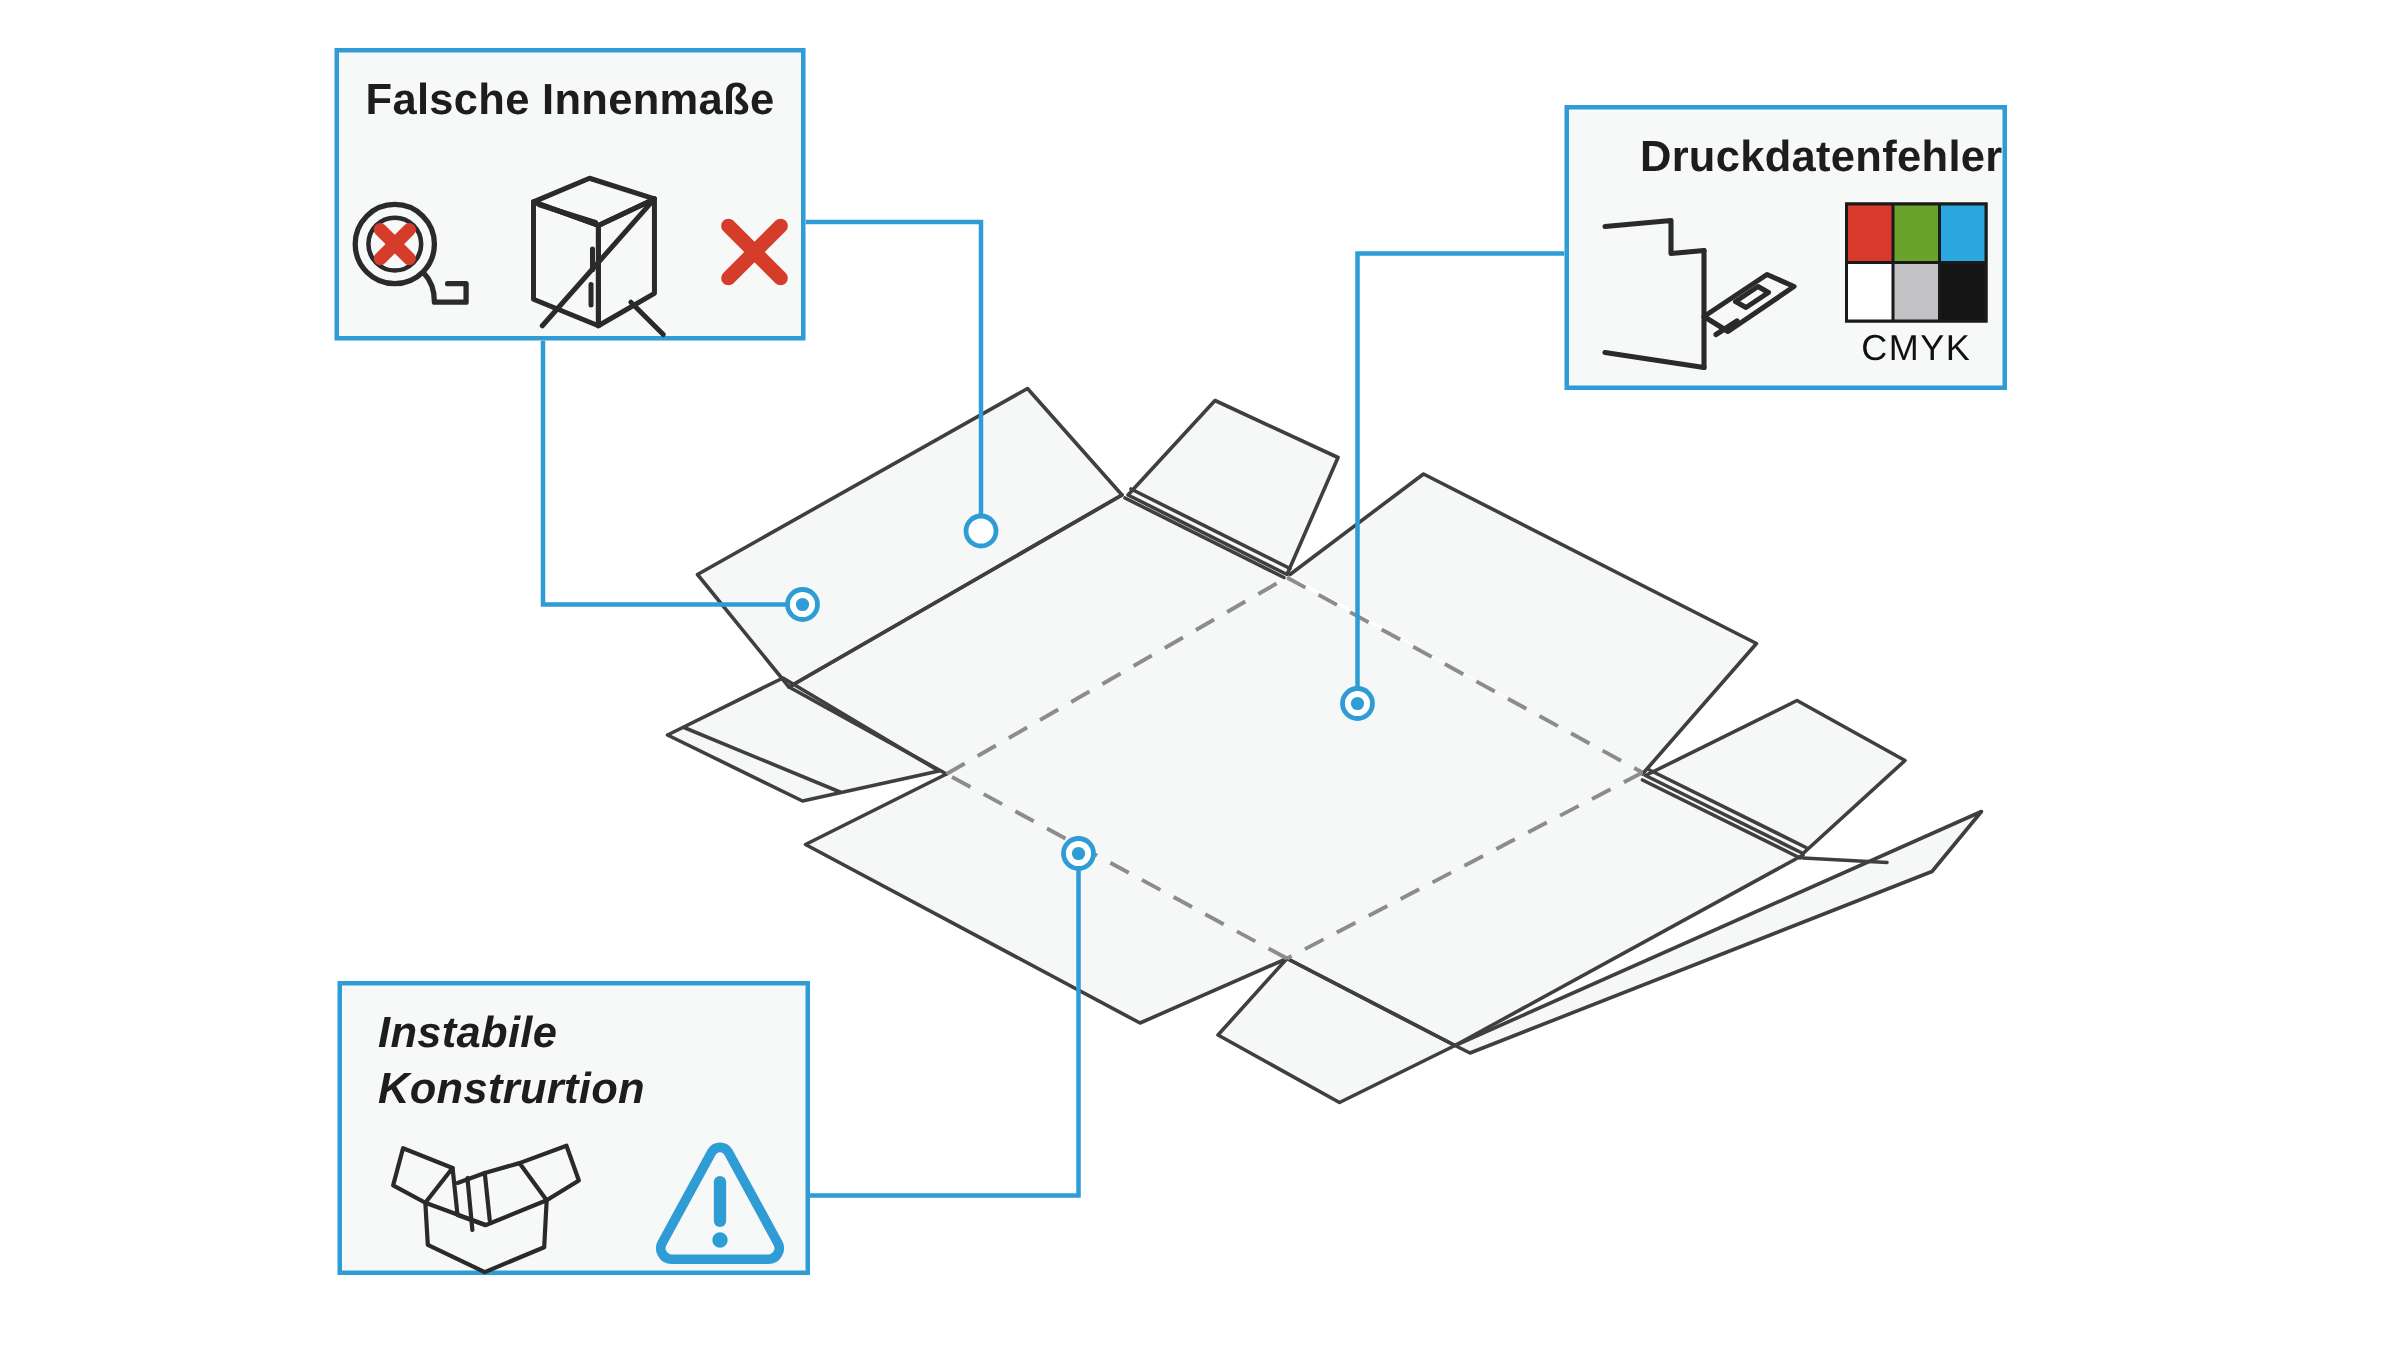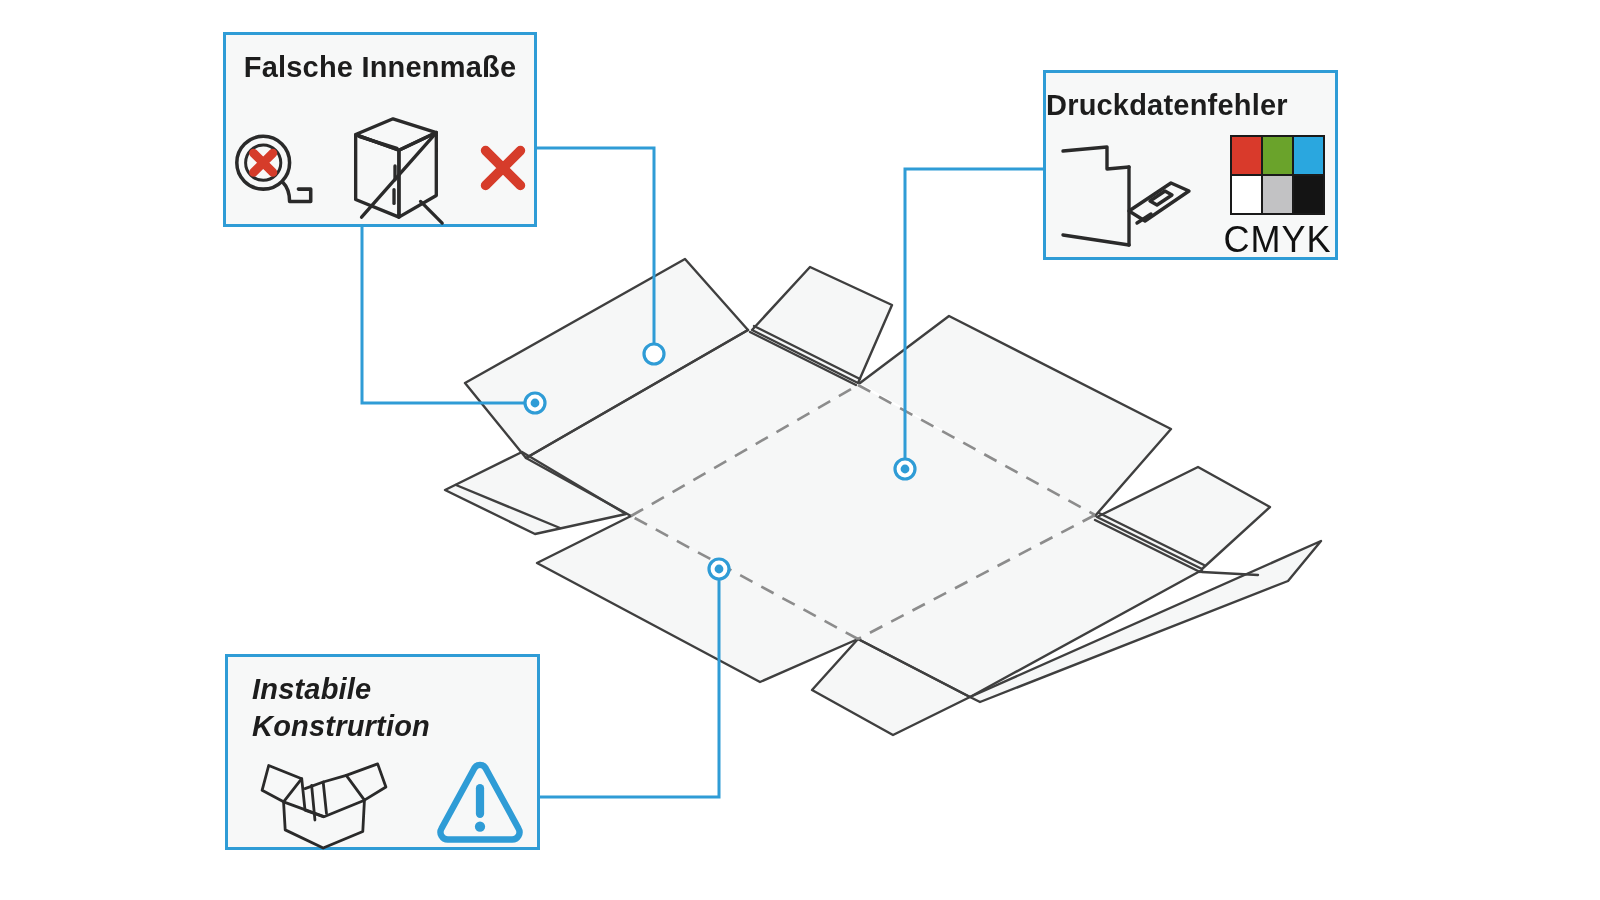--- a/index.html
+++ b/index.html
@@ -36,32 +36,32 @@
     color:var(--ink);
   }
   #callout-innenmasse{left:223px;top:32px;width:314px;height:195px;}
   #callout-innenmasse .title{text-align:center;margin-top:16px;}
   #callout-innenmasse .icons{
     position:absolute;left:0;top:78px;width:100%;height:110px;
     display:flex;align-items:center;justify-content:center;gap:18px;
   }
 
   #callout-druckdaten{left:1043px;top:70px;width:295px;height:190px;}
-  #callout-druckdaten .title{text-align:left;margin-top:16px;}
+  #callout-druckdaten .title{text-align:right;margin-top:16px;}
   #callout-druckdaten .icons{
     position:absolute;left:0;top:56px;width:100%;height:130px;
     display:flex;align-items:flex-start;justify-content:center;gap:14px;
   }
   .cmyk-wrap{display:flex;flex-direction:column;align-items:center;margin-top:6px;}
   .cmyk-grid{
     display:grid;grid-template-columns:repeat(3,29px);grid-auto-rows:37px;
     gap:2px;background:#1a1a1a;border:2px solid #1a1a1a;
   }
   .cmyk-cell{width:29px;height:37px;}
-  .cmyk-label{font-size:36px;color:#111;margin-top:4px;letter-spacing:1px;}
+  .cmyk-label{font-size:24px;color:#111;margin-top:4px;letter-spacing:1px;}
 
   #callout-instabile{left:225px;top:654px;width:315px;height:196px;}
   #callout-instabile .title{
     margin:14px 0 0 24px;line-height:1.28;width:230px;font-style:italic;
   }
   #callout-instabile .icons{
     position:absolute;left:0;top:92px;width:100%;height:104px;
     display:flex;align-items:center;justify-content:center;gap:26px;
   }
 

